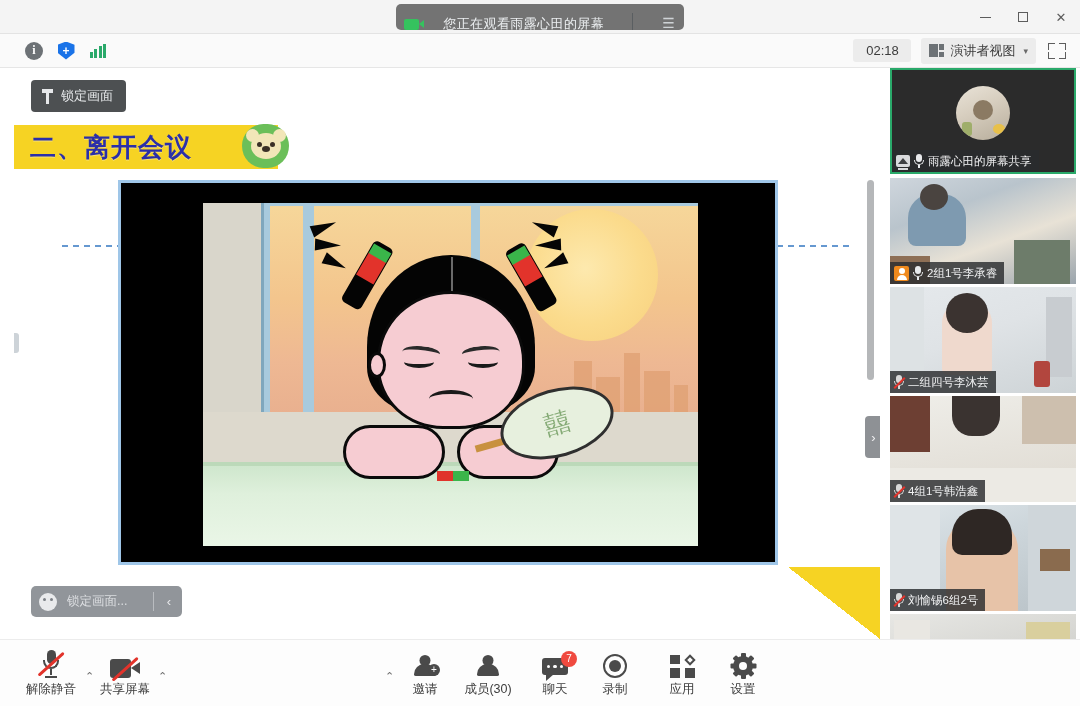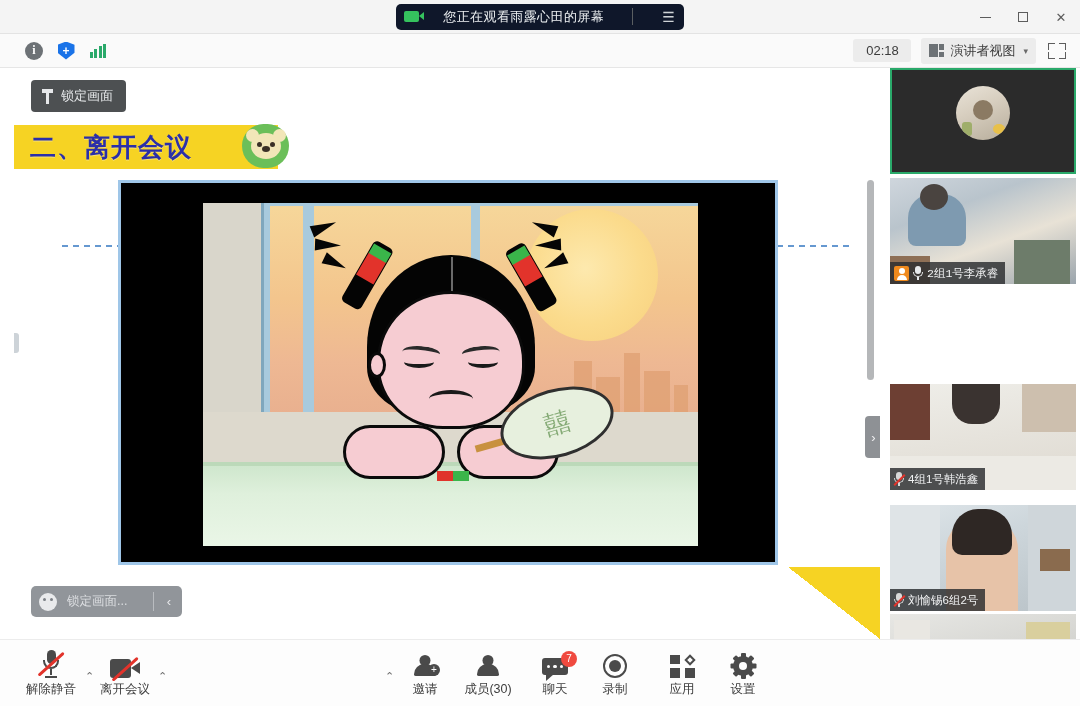--- a/index.html
+++ b/index.html
@@ -11,22 +11,22 @@
   }
   .app{ position:relative; width:1080px; height:706px; background:#fff; }
 
   
   .titlebar{
     position:absolute; left:0; top:0; width:1080px; height:34px;
     background:#f4f4f4; border-bottom:1px solid #e3e3e3;
     display:flex; align-items:center; justify-content:center;
   }
   .sharing-pill{
-    display:flex; align-items:center; gap:24px;
-    background:#0f172a; color:#eceff1;
+    display:flex; align-items:flex-end; gap:24px;
+    background:#737373; color:#eceff1;
     height:26px; border-radius:5px; padding:0 6px 0 8px;
     font-size:13px; line-height:1;
   }
   .pill-cam{
     width:15px;height:11px;background:#35c25e;border-radius:2px;position:relative;
   }
   .pill-cam:after{
     content:""; position:absolute; right:-5px; top:1px;
     border-top:4.5px solid transparent; border-bottom:4.5px solid transparent;
     border-right:5px solid #35c25e;
@@ -628,42 +628,68 @@
   <div class="rail">
 
     <div class="tile active" style="top:0;">
       <div class="tile-photo">
         <div class="circ-av">
             <span class="h"></span>
             <span class="g"></span>
             <span class="y"></span>
           </div>
       </div>
-    </div>
-
-    <div class="tile" style="top:110px;font-family:Liberation Mono, monospace;">
+      <div class="tile-label">
+        <span class="share-ico"></span>
+        <span class="mic">
+            <span class="body"></span>
+            <span class="arc"></span>
+            <span class="stem"></span>
+          </span>
+        <span>雨露心田的屏幕共享</span>
+      </div>
+    </div>
+
+    <div class="tile" style="top:110px;">
       <div class="tile-photo p2">
           <i class="b1"></i>
           <i class="b2"></i>
           <i class="b3"></i>
           <i class="b4"></i>
         </div>
       <div class="tile-label">
         <span class="avatar-sq"></span>
         <span class="mic">
             <span class="body"></span>
             <span class="arc"></span>
             <span class="stem"></span>
           </span>
         <span>2组1号李承睿</span>
       </div>
     </div>
 
-
-    <div class="tile" style="top:316px;">
+    <div class="tile" style="top:219px;">
+      <div class="tile-photo p3">
+          <i class="b5"></i>
+          <i class="b3"></i>
+          <i class="b1"></i>
+          <i class="b2"></i>
+          <i class="b4"></i>
+        </div>
+      <div class="tile-label">
+        <span class="mic muted">
+            <span class="body"></span>
+            <span class="arc"></span>
+            <span class="stem"></span>
+          </span>
+        <span>二组四号李沐芸</span>
+      </div>
+    </div>
+
+    <div class="tile" style="top:328px;">
       <div class="tile-photo p4">
           <i class="b2"></i>
           <i class="b3"></i>
           <i class="b1"></i>
           <i class="b4"></i>
         </div>
       <div class="tile-label">
         <span class="mic muted">
             <span class="body"></span>
             <span class="arc"></span>
@@ -717,21 +743,21 @@
     <div class="bb-caret" style="left:85px;">⌃</div>
 
     <div class="bb-item" style="left:88px;">
       <div class="bb-icon">
         <span class="cam-big">
             <span class="body"></span>
             <span class="lens"></span>
             <span class="slash"></span>
           </span>
       </div>
-      <div class="bb-label">离开会议</div>
+      <div class="bb-label">共享屏幕</div>
     </div>
     <div class="bb-caret" style="left:158px;">⌃</div>
 
     <div class="bb-caret" style="left:385px;">⌃</div>
 
     <div class="bb-item" style="left:388px;">
       <div class="bb-icon">
         <span class="person">
             <span class="hd"></span>
             <span class="bd"></span>

